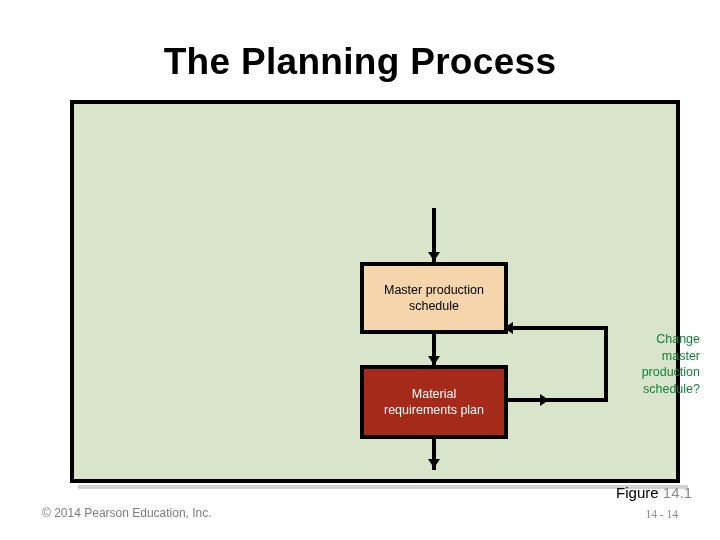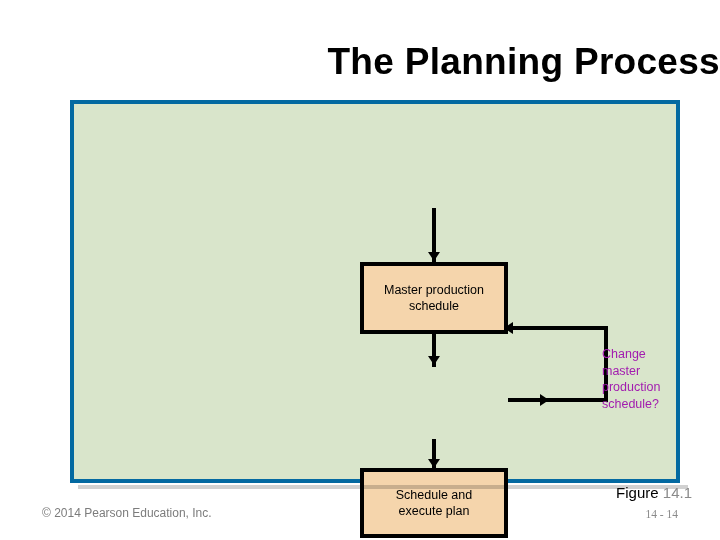--- a/index.html
+++ b/index.html
@@ -14,37 +14,37 @@
     font-family: "Liberation Sans", sans-serif;
     overflow: hidden;
   }
 
   
   #slide-title {
     position: absolute;
     left: 0;
     top: 42px;
     width: 720px;
-    text-align: right;
+    text-align: center;
     font-size: 37px;
     font-weight: bold;
     letter-spacing: 0.3px;
     color: #000000;
     line-height: 1.1;
   }
 
   
   #diagram-panel {
     position: absolute;
     left: 70px;
     top: 100px;
     width: 610px;
     height: 383px;
     background: #d9e5cb;
-    border: 4px solid #0369a1;
+    border: 4px solid #000000;
     box-sizing: border-box;
   }
   #panel-shadow {
     position: absolute;
     left: 78px;
     top: 485px;
     width: 610px;
     height: 4px;
     background: rgba(0,0,0,0.18);
   }
@@ -72,26 +72,26 @@
   }
 
   #box-master   { left: 286px; top: 158px; width: 148px; height: 72px; }
   #box-material { left: 286px; top: 261px; width: 148px; height: 74px; }
   #box-schedule { left: 286px; top: 364px; width: 148px; height: 70px; }
 
   
   #label-change {
     position: absolute;
     left: 528px;
-    top: 242px;
+    top: 227px;
     width: 98px;
-    text-align: left;
+    text-align: right;
     font-size: 12.5px;
     line-height: 1.33;
-    color: #a21caf;
+    color: #15803d;
   }
 
   
   .conn {
     position: absolute;
     background: #000000;
   }
   .v-line { width: 4px; }
   .h-line { height: 4px; }
 
@@ -184,25 +184,25 @@
   <div class="arrow-right" id="conn-fb-outhead"></div>
   <div class="conn v-line" id="conn-fb-right"></div>
   <div class="conn h-line" id="conn-fb-top"></div>
   <div class="arrow-left" id="conn-fb-head"></div>
 
   <div class="proc-box peach" id="box-master">
     <span style="white-space: pre-line;">Master production
 schedule</span>
   </div>
 
-
-  <div class="proc-box peach" id="box-schedule">
-    <span style="white-space: pre-line;">Schedule and
-execute plan</span>
+  <div class="proc-box red" id="box-material">
+    <span style="white-space: pre-line;">Material
+requirements plan</span>
   </div>
+
 
   <div id="label-change" style="white-space: pre-line;">Change
 master
 production
 schedule?</div>
 
 </div>
 
 <div id="panel-shadow"></div>
 

